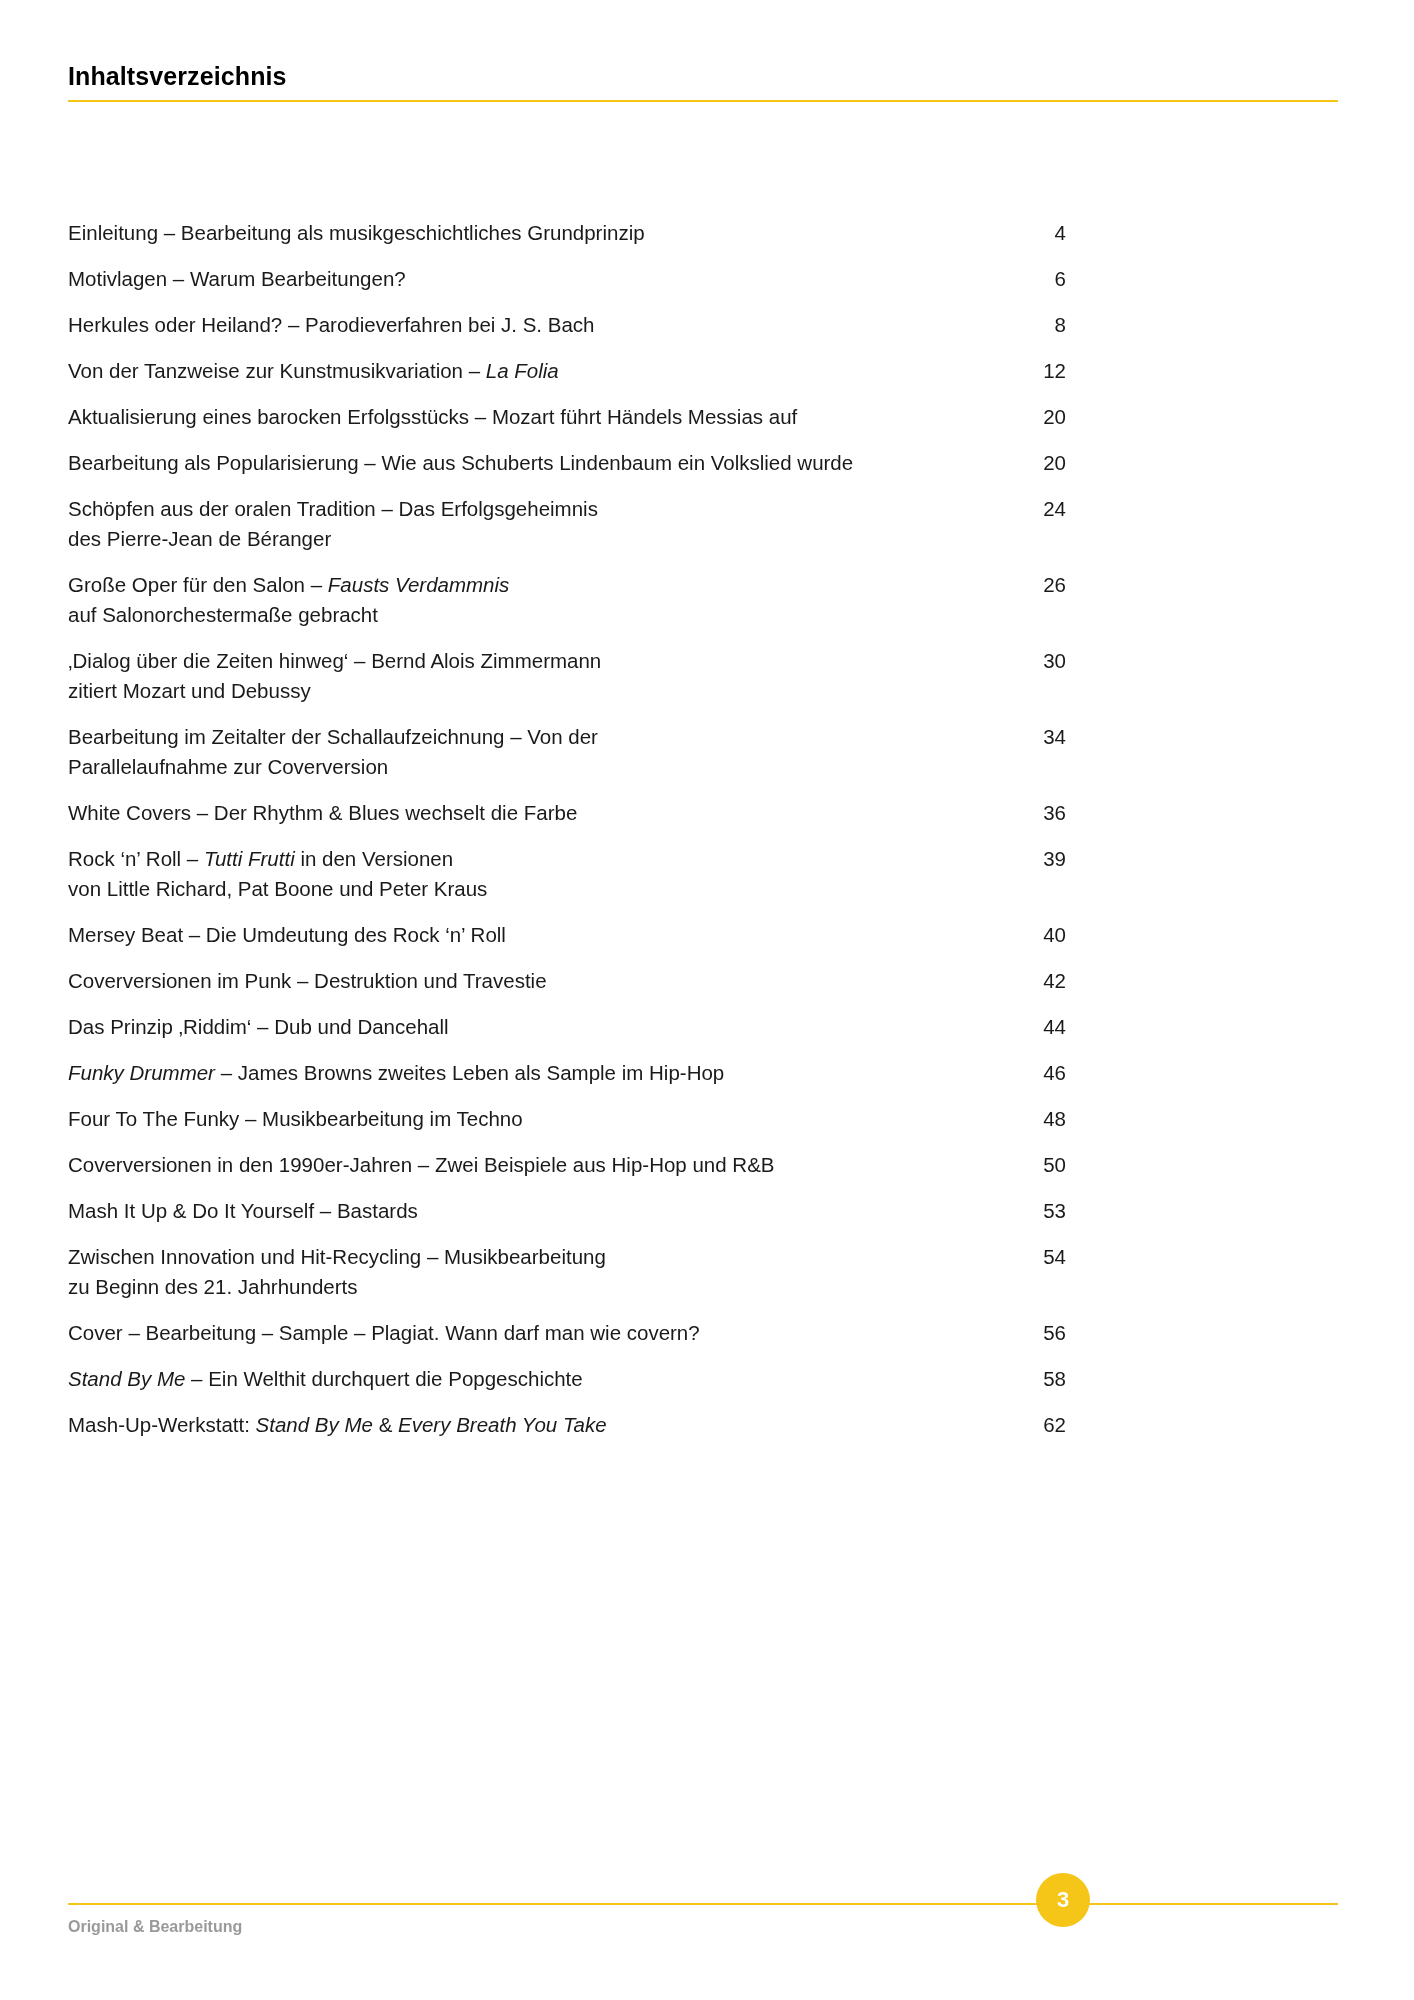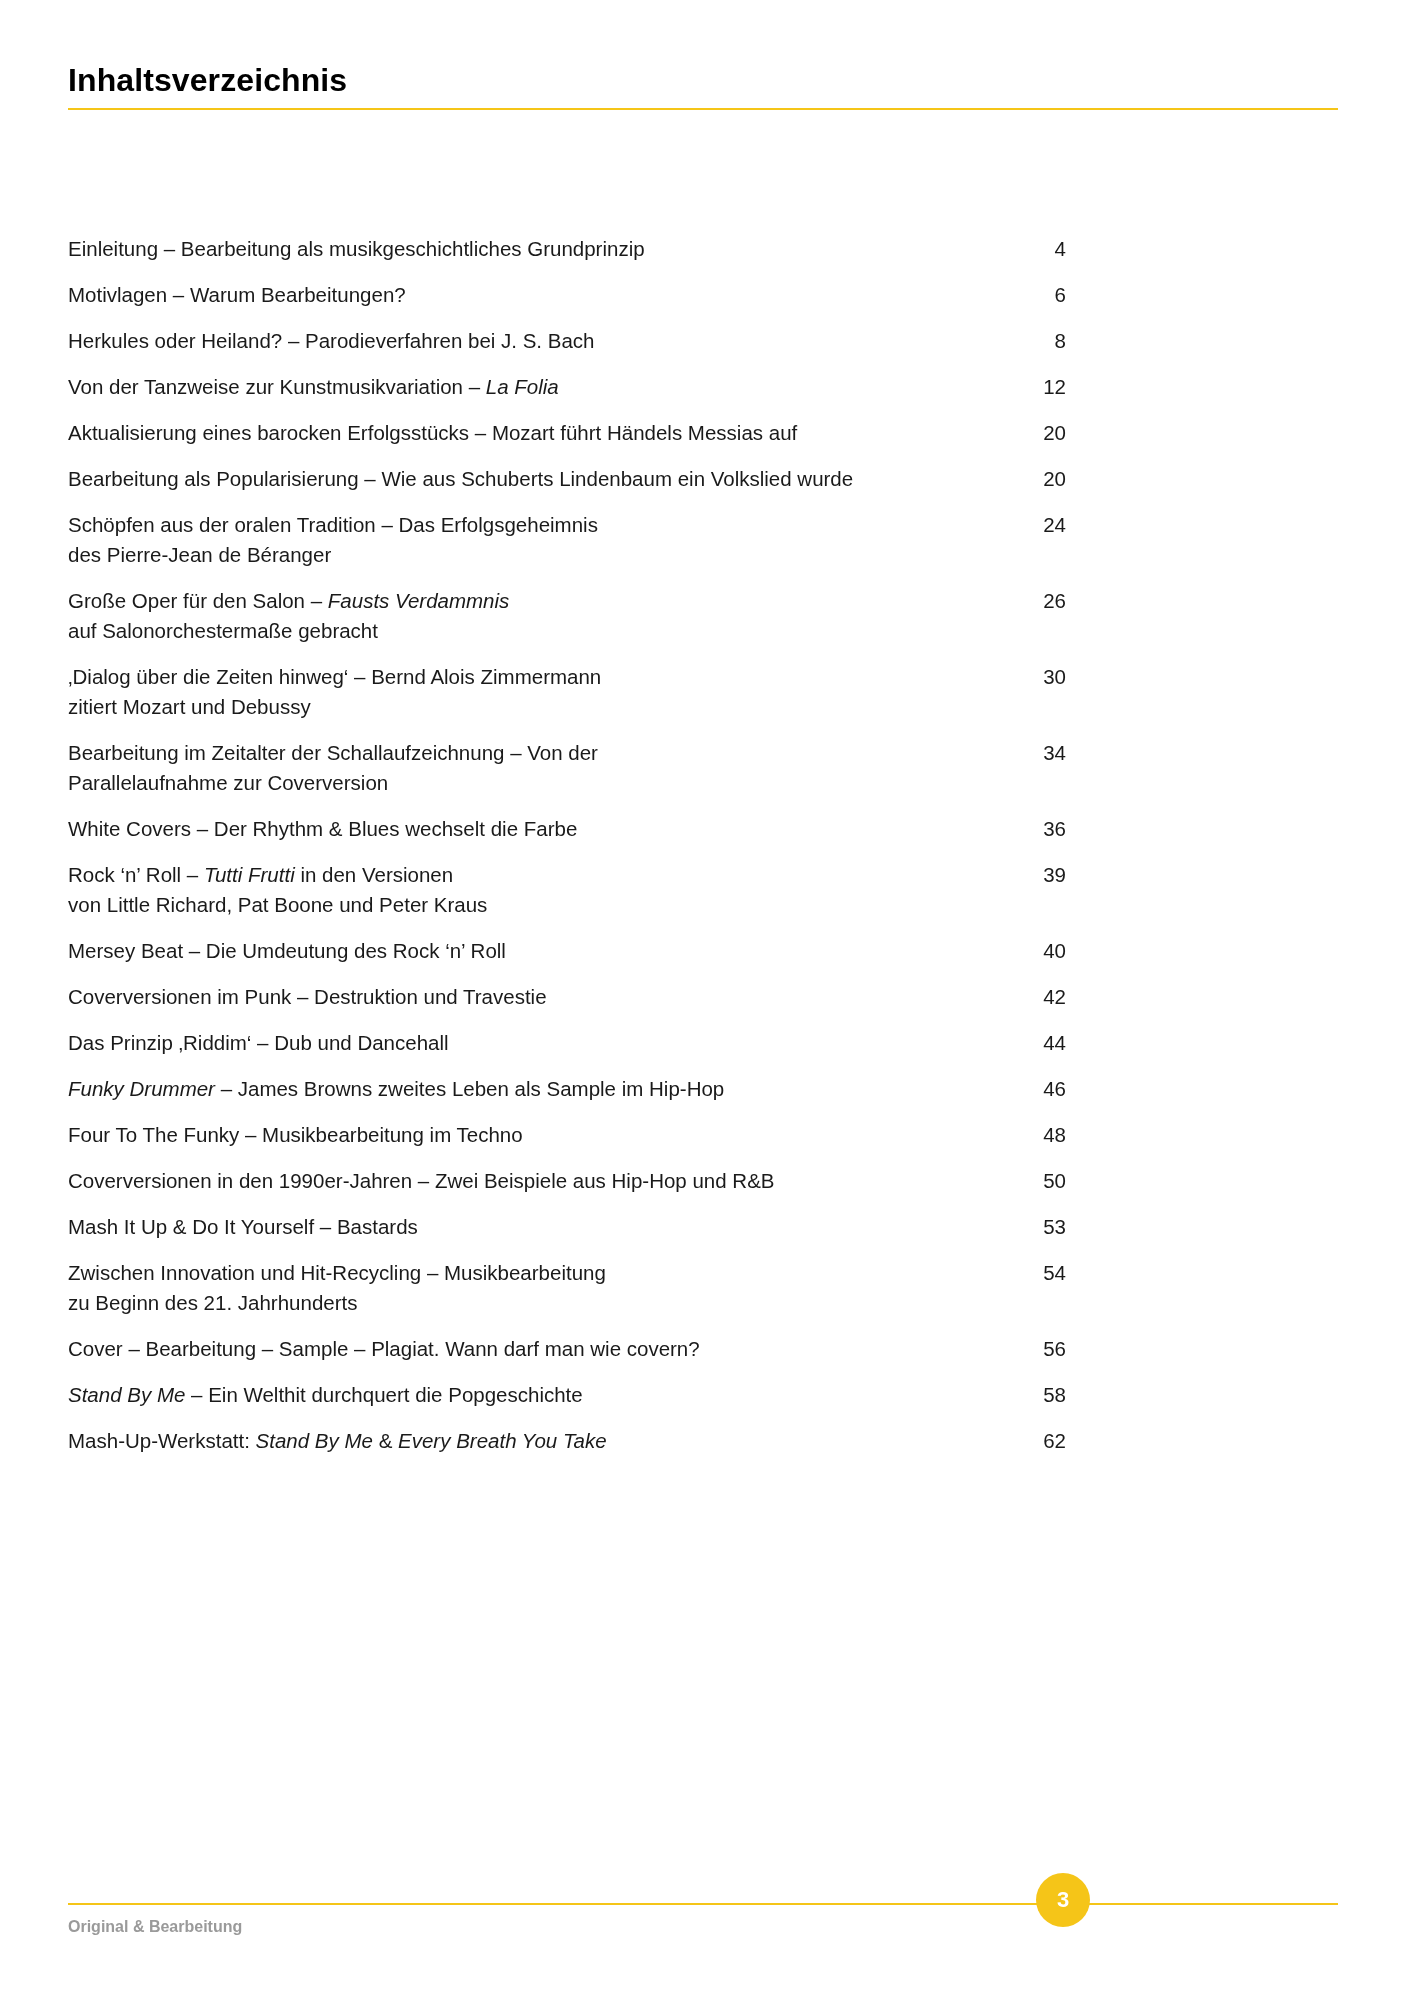--- a/index.html
+++ b/index.html
@@ -26,21 +26,21 @@
   }
 
   
   .header {
     position: absolute;
     left: 68px;
     top: 62px;
     width: 1270px;
   }
   .header-title {
-    font-size: 32px;
+    font-size: 25px;
     font-weight: bold;
     color: #000000;
     letter-spacing: 0.1px;
     padding-bottom: 9px;
   }
   .header-rule {
     height: 2px;
     background: #f5c518;
     width: 1270px;
   }
@@ -51,21 +51,20 @@
     left: 68px;
     top: 218px;
     width: 1270px;
   }
   .toc-entry {
     position: relative;
     display: flex;
     align-items: flex-end;
     margin-bottom: 16px;
     min-height: 30px;
-    margin-top: 16px;
   }
   .toc-title {
     font-size: 20.5px;
     line-height: 30px;
     color: #1a1a1a;
     flex: 0 1 auto;
     max-width: 930px;
     white-space: pre-line;
   }
   .toc-page {

